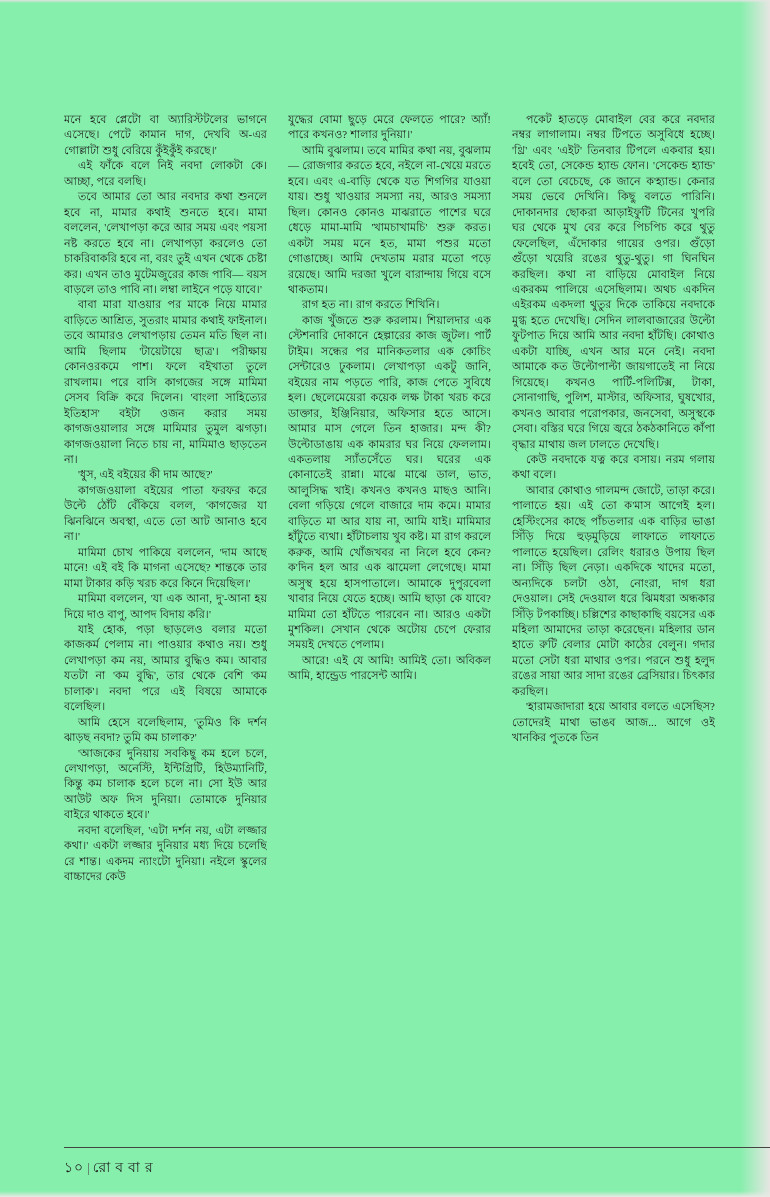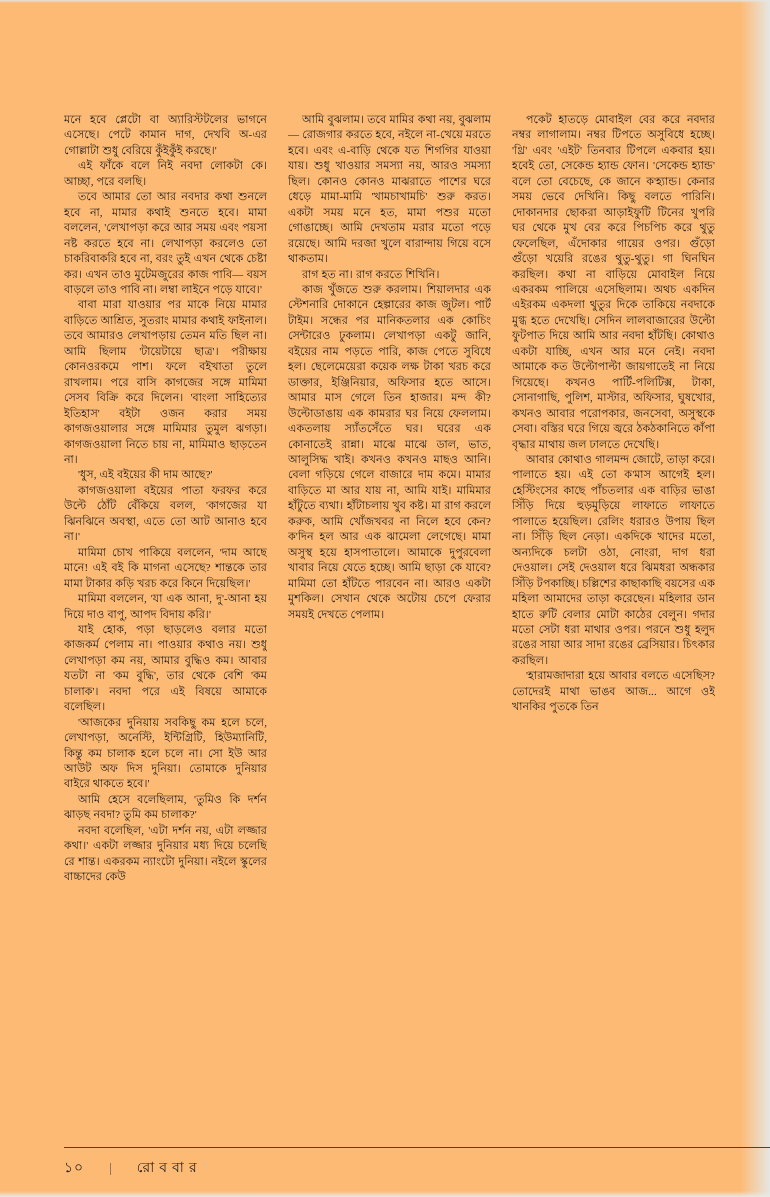--- a/index.html
+++ b/index.html
@@ -4,21 +4,21 @@
 <style>
   html, body {
     margin: 0;
     padding: 0;
     background: #ffffff;
   }
   .page {
     position: relative;
     width: 770px;
     height: 1197px;
-    background: #fdba74;
+    background: #86efac;
     overflow: hidden;
     font-family: "Liberation Serif", "DejaVu Serif", serif;
     color: #1c1c1c;
   }
   
   .edge-top {
     position: absolute; top: 0; left: 0; right: 0; height: 3px;
     background: linear-gradient(to bottom, #e3e3e1, rgba(255,255,255,0));
   }
   .edge-right {
@@ -64,21 +64,21 @@
   .footer-rule {
     height: 1px;
     background: #444;
     margin-bottom: 8px;
   }
   .footer-line {
     font-size: 14px;
     color: #222;
     display: flex;
     align-items: baseline;
-    gap: 25px;
+    gap: 3px;
   }
   .page-number {
     letter-spacing: 1px;
   }
   .footer-sep {
     color: #555;
     font-size: 13px;
   }
   .magazine-name {
     letter-spacing: 5px;
@@ -97,31 +97,34 @@
     <div class="col">
         <p class="para no-indent">মনে হবে প্লেটো বা অ্যারিস্টটলের ভাগনে এসেছে। পেটে কামান দাগ, দেখবি অ-এর গোল্লাটা শুধু বেরিয়ে কুঁইকুঁই করছে।'</p>
         <p class="para">এই ফাঁকে বলে নিই নবদা লোকটা কে। আচ্ছা, পরে বলছি।</p>
         <p class="para">তবে আমার তো আর নবদার কথা শুনলে হবে না, মামার কথাই শুনতে হবে। মামা বললেন, 'লেখাপড়া করে আর সময় এবং পয়সা নষ্ট করতে হবে না। লেখাপড়া করলেও তো চাকরিবাকরি হবে না, বরং তুই এখন থেকে চেষ্টা কর। এখন তাও মুটেমজুরের কাজ পাবি— বয়স বাড়লে তাও পাবি না। লম্বা লাইনে পড়ে যাবে।'</p>
         <p class="para">বাবা মারা যাওয়ার পর মাকে নিয়ে মামার বাড়িতে আশ্রিত, সুতরাং মামার কথাই ফাইনাল। তবে আমারও লেখাপড়ায় তেমন মতি ছিল না। আমি ছিলাম 'টায়েটায়ে ছাত্র'। পরীক্ষায় কোনওরকমে পাশ। ফলে বইখাতা তুলে রাখলাম। পরে বাসি কাগজের সঙ্গে মামিমা সেসব বিক্রি করে দিলেন। 'বাংলা সাহিত্যের ইতিহাস' বইটা ওজন করার সময় কাগজওয়ালার সঙ্গে মামিমার তুমুল ঝগড়া। কাগজওয়ালা নিতে চায় না, মামিমাও ছাড়তেন না।</p>
         <p class="para">'ধুস, এই বইয়ের কী দাম আছে?'</p>
         <p class="para">কাগজওয়ালা বইয়ের পাতা ফরফর করে উল্টে ঠোঁট বেঁকিয়ে বলল, 'কাগজের যা ঝিনঝিনে অবস্থা, এতে তো আট আনাও হবে না।'</p>
         <p class="para">মামিমা চোখ পাকিয়ে বললেন, 'দাম আছে মানে! এই বই কি মাগনা এসেছে? শান্তকে তার মামা টাকার কড়ি খরচ করে কিনে দিয়েছিল।'</p>
         <p class="para">মামিমা বললেন, 'যা এক আনা, দু'-আনা হয় দিয়ে দাও বাপু, আপদ বিদায় করি।'</p>
         <p class="para">যাই হোক, পড়া ছাড়লেও বলার মতো কাজকর্ম পেলাম না। পাওয়ার কথাও নয়। শুধু লেখাপড়া কম নয়, আমার বুদ্ধিও কম। আবার যতটা না 'কম বুদ্ধি', তার থেকে বেশি 'কম চালাক'। নবদা পরে এই বিষয়ে আমাকে বলেছিল।</p>
+        <p class="para">আমি হেসে বলেছিলাম, 'তুমিও কি দর্শন ঝাড়ছ নবদা? তুমি কম চালাক?'</p>
         <p class="para">'আজকের দুনিয়ায় সবকিছু কম হলে চলে, লেখাপড়া, অনেস্টি, ইন্টিগ্রিটি, হিউম্যানিটি, কিন্তু কম চালাক হলে চলে না। সো ইউ আর আউট অফ দিস দুনিয়া। তোমাকে দুনিয়ার বাইরে থাকতে হবে।'</p>
-        <p class="para">আমি হেসে বলেছিলাম, 'তুমিও কি দর্শন ঝাড়ছ নবদা? তুমি কম চালাক?'</p>
-        <p class="para">নবদা বলেছিল, 'এটা দর্শন নয়, এটা লজ্জার কথা।' একটা লজ্জার দুনিয়ার মধ্য দিয়ে চলেছি রে শান্ত। একরকম ন্যাংটো দুনিয়া। নইলে স্কুলের বাচ্চাদের কেউ</p>
+        <p class="para">নবদা বলেছিল, 'এটা দর্শন নয়, এটা লজ্জার কথা।' একটা লজ্জার দুনিয়ার মধ্য দিয়ে চলেছি রে শান্ত। একদম ন্যাংটো দুনিয়া। নইলে স্কুলের বাচ্চাদের কেউ</p>
       </div>
     <div class="col">
+        <p class="para no-indent">যুদ্ধের বোমা ছুড়ে মেরে ফেলতে পারে? অ্যাঁ! পারে কখনও? শালার দুনিয়া।'</p>
         <p class="para">আমি বুঝলাম। তবে মামির কথা নয়, বুঝলাম— রোজগার করতে হবে, নইলে না-খেয়ে মরতে হবে। এবং এ-বাড়ি থেকে যত শিগগির যাওয়া যায়। শুধু খাওয়ার সমস্যা নয়, আরও সমস্যা ছিল। কোনও কোনও মাঝরাতে পাশের ঘরে ধেড়ে মামা-মামি 'খামচাখামচি' শুরু করত। একটা সময় মনে হত, মামা পশুর মতো গোঙাচ্ছে। আমি দেখতাম মরার মতো পড়ে রয়েছে। আমি দরজা খুলে বারান্দায় গিয়ে বসে থাকতাম।</p>
         <p class="para">রাগ হত না। রাগ করতে শিখিনি।</p>
         <p class="para">কাজ খুঁজতে শুরু করলাম। শিয়ালদার এক স্টেশনারি দোকানে হেল্পারের কাজ জুটল। পার্ট টাইম। সন্ধের পর মানিকতলার এক কোচিং সেন্টারেও ঢুকলাম। লেখাপড়া একটু জানি, বইয়ের নাম পড়তে পারি, কাজ পেতে সুবিধে হল। ছেলেমেয়েরা কয়েক লক্ষ টাকা খরচ করে ডাক্তার, ইঞ্জিনিয়ার, অফিসার হতে আসে। আমার মাস গেলে তিন হাজার। মন্দ কী? উল্টোডাঙায় এক কামরার ঘর নিয়ে ফেললাম। একতলায় স্যাঁতসেঁতে ঘর। ঘরের এক কোনাতেই রান্না। মাঝে মাঝে ডাল, ভাত, আলুসিদ্ধ খাই। কখনও কখনও মাছও আনি। বেলা গড়িয়ে গেলে বাজারে দাম কমে। মামার বাড়িতে মা আর যায় না, আমি যাই। মামিমার হাঁটুতে ব্যথা। হাঁটাচলায় খুব কষ্ট। মা রাগ করলে করুক, আমি খোঁজখবর না নিলে হবে কেন? ক'দিন হল আর এক ঝামেলা লেগেছে। মামা অসুস্থ হয়ে হাসপাতালে। আমাকে দুপুরবেলা খাবার নিয়ে যেতে হচ্ছে। আমি ছাড়া কে যাবে? মামিমা তো হাঁটতে পারবেন না। আরও একটা মুশকিল। সেখান থেকে অটোয় চেপে ফেরার সময়ই দেখতে পেলাম।</p>
+        <p class="para">আরে! এই যে আমি! আমিই তো। অবিকল আমি, হান্ড্রেড পারসেন্ট আমি।</p>
       </div>
     <div class="col">
         <p class="para">পকেট হাতড়ে মোবাইল বের করে নবদার নম্বর লাগালাম। নম্বর টিপতে অসুবিধে হচ্ছে। 'থ্রি' এবং 'এইট' তিনবার টিপলে একবার হয়। হবেই তো, সেকেন্ড হ্যান্ড ফোন। 'সেকেন্ড হ্যান্ড' বলে তো বেচেছে, কে জানে ক'হ্যান্ড। কেনার সময় ভেবে দেখিনি। কিছু বলতে পারিনি। দোকানদার ছোকরা আড়াইফুটি টিনের খুপরি ঘর থেকে মুখ বের করে পিচপিচ করে থুতু ফেলেছিল, এঁদোকার গায়ের ওপর। গুঁড়ো গুঁড়ো খয়েরি রঙের থুতু-থুতু। গা ঘিনঘিন করছিল। কথা না বাড়িয়ে মোবাইল নিয়ে একরকম পালিয়ে এসেছিলাম। অথচ একদিন এইরকম একদলা থুতুর দিকে তাকিয়ে নবদাকে মুগ্ধ হতে দেখেছি। সেদিন লালবাজারের উল্টো ফুটপাত দিয়ে আমি আর নবদা হাঁটছি। কোথাও একটা যাচ্ছি, এখন আর মনে নেই। নবদা আমাকে কত উল্টোপাল্টা জায়গাতেই না নিয়ে গিয়েছে। কখনও পার্টি-পলিটিক্স, টাকা, সোনাগাছি, পুলিশ, মাস্টার, অফিসার, ঘুষখোর, কখনও আবার পরোপকার, জনসেবা, অসুস্থকে সেবা। বস্তির ঘরে গিয়ে জ্বরে ঠকঠকানিতে কাঁপা বৃদ্ধার মাথায় জল ঢালতে দেখেছি।</p>
+        <p class="para">কেউ নবদাকে যত্ন করে বসায়। নরম গলায় কথা বলে।</p>
         <p class="para">আবার কোথাও গালমন্দ জোটে, তাড়া করে। পালাতে হয়। এই তো ক'মাস আগেই হল। হেস্টিংসের কাছে পাঁচতলার এক বাড়ির ভাঙা সিঁড়ি দিয়ে হুড়মুড়িয়ে লাফাতে লাফাতে পালাতে হয়েছিল। রেলিং ধরারও উপায় ছিল না। সিঁড়ি ছিল নেড়া। একদিকে খাদের মতো, অন্যদিকে চলটা ওঠা, নোংরা, দাগ ধরা দেওয়াল। সেই দেওয়াল ধরে ঝিমধরা অন্ধকার সিঁড়ি টপকাচ্ছি। চল্লিশের কাছাকাছি বয়সের এক মহিলা আমাদের তাড়া করেছেন। মহিলার ডান হাতে রুটি বেলার মোটা কাঠের বেলুন। গদার মতো সেটা ধরা মাথার ওপর। পরনে শুধু হলুদ রঙের সায়া আর সাদা রঙের ব্রেসিয়ার। চিৎকার করছিল।</p>
         <p class="para">'হারামজাদারা হয়ে আবার বলতে এসেছিস? তোদেরই মাথা ভাঙব আজ... আগে ওই খানকির পুতকে তিন</p>
       </div>
   </div>
 
   <div class="footer">
     <div class="footer-rule"></div>
     <div class="footer-line">
       <span class="page-number">১০</span>
       <span class="footer-sep">|</span>

